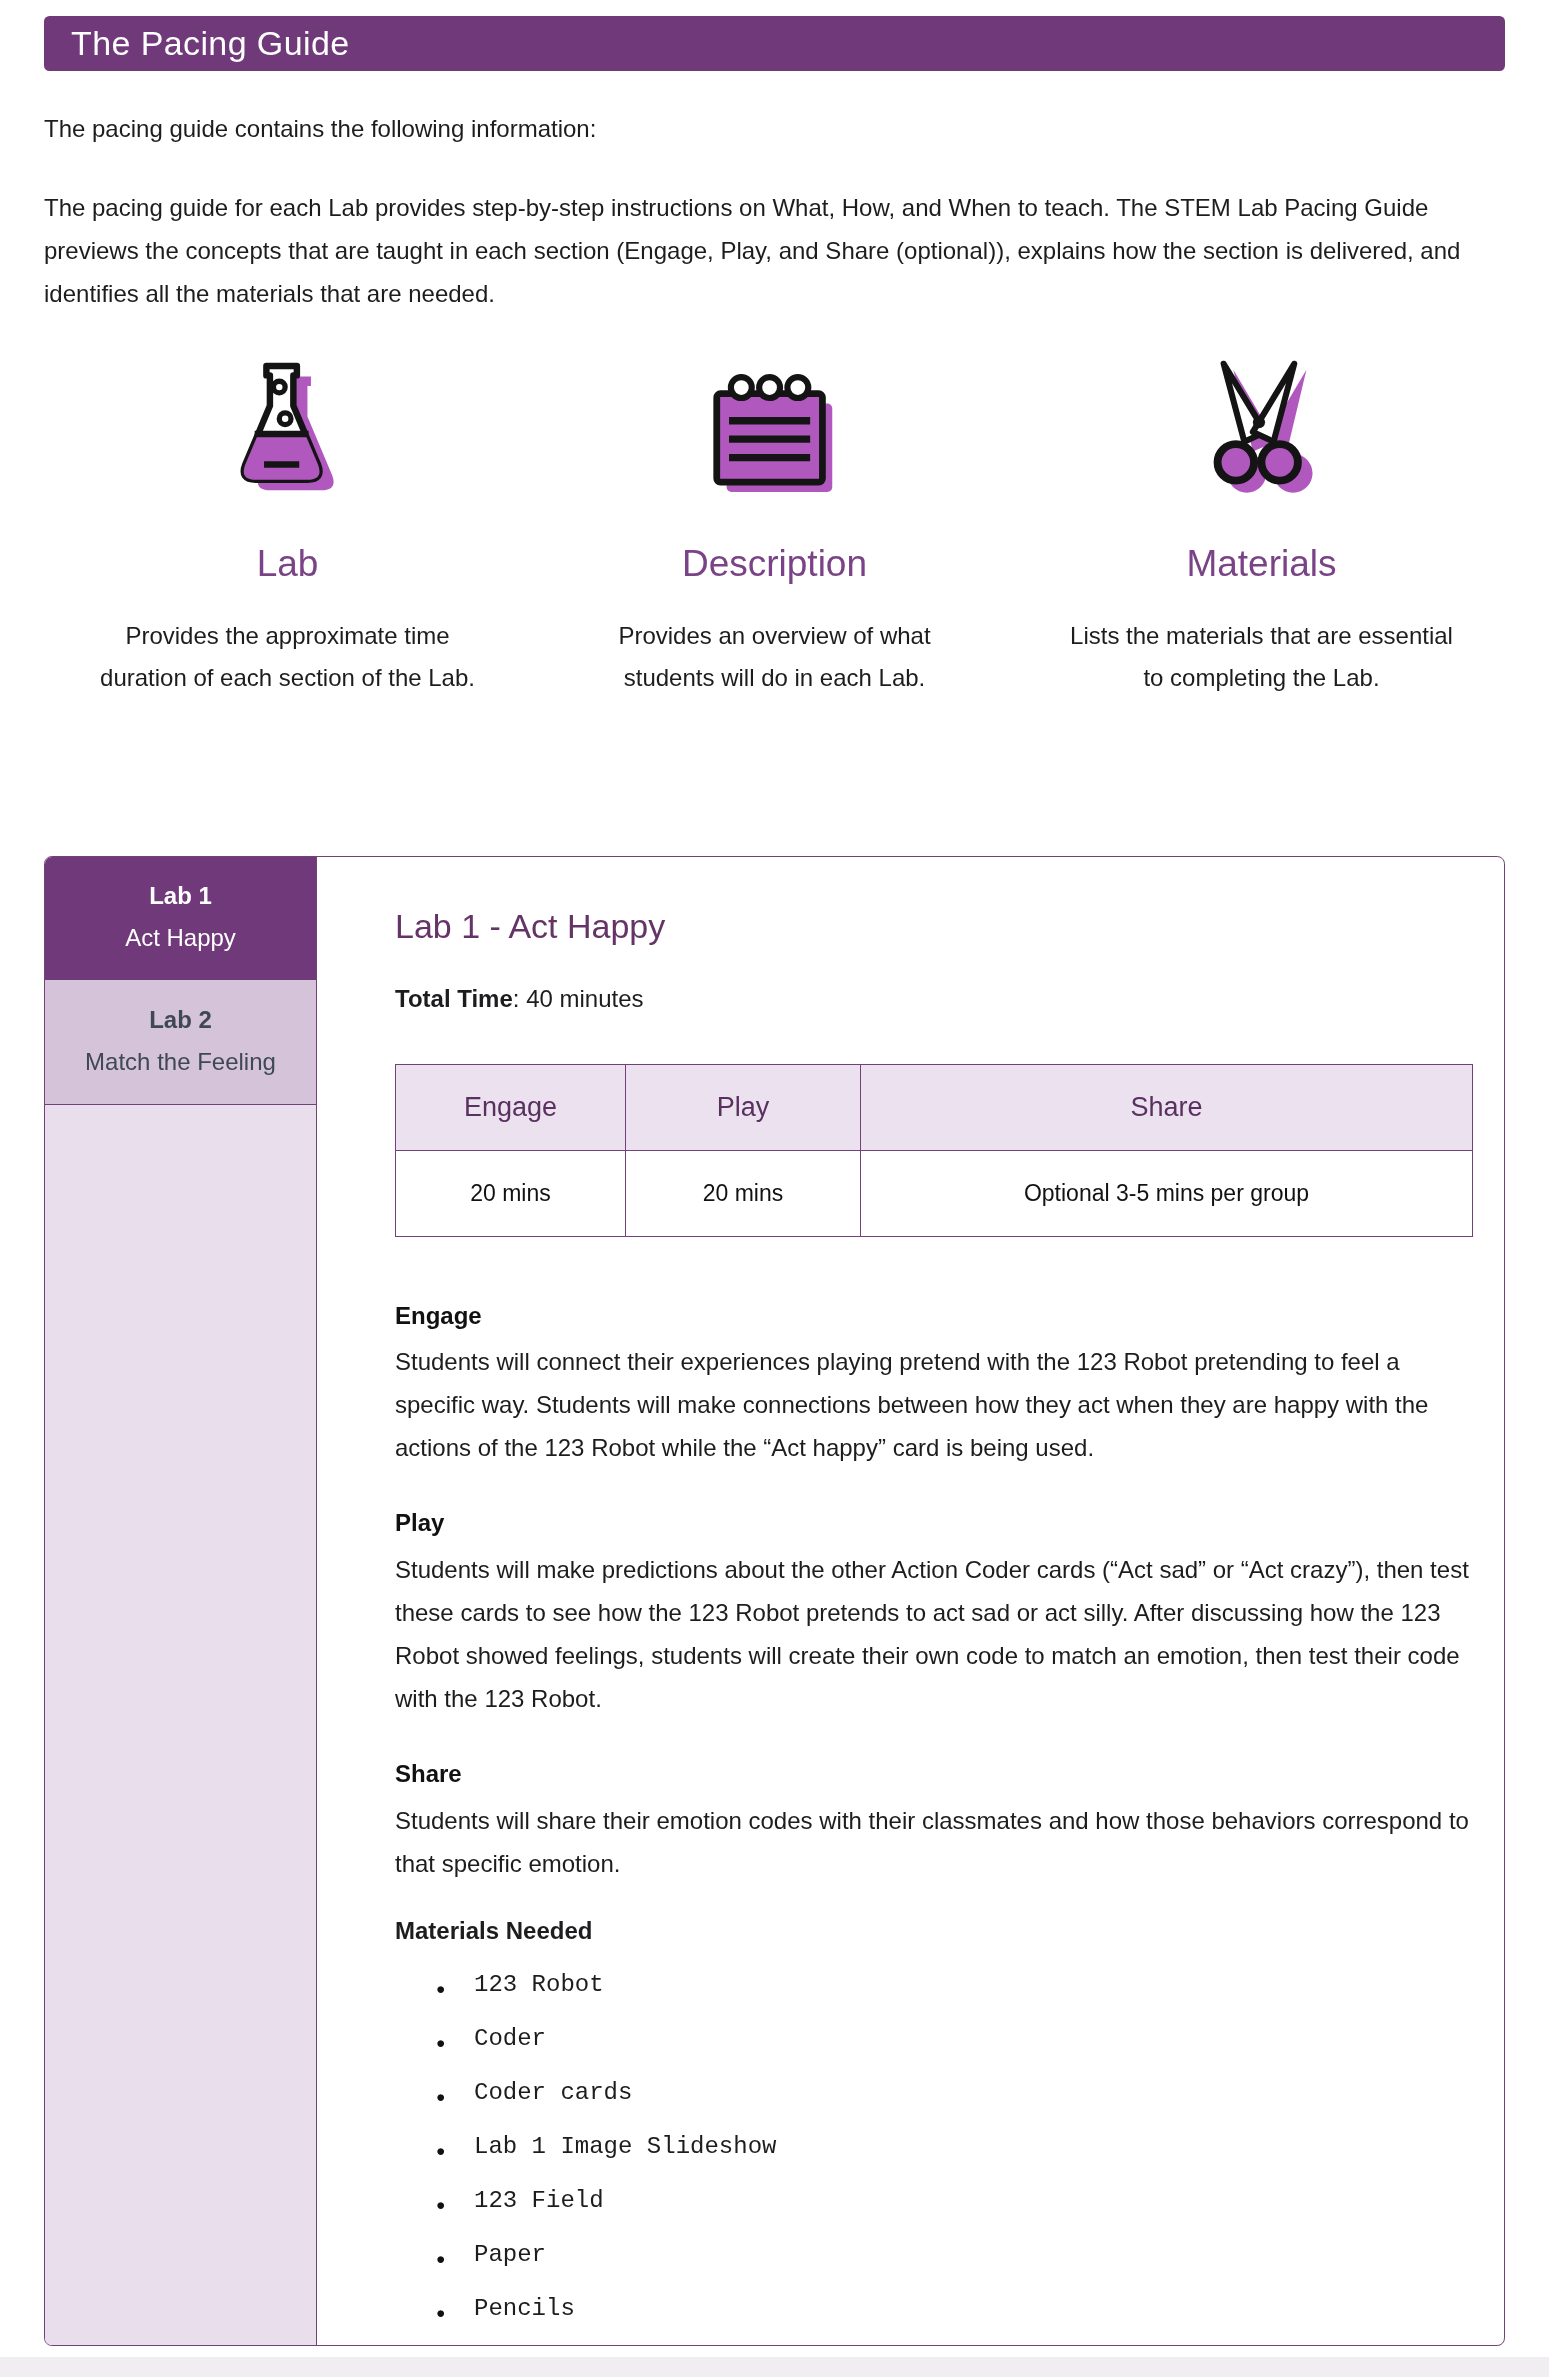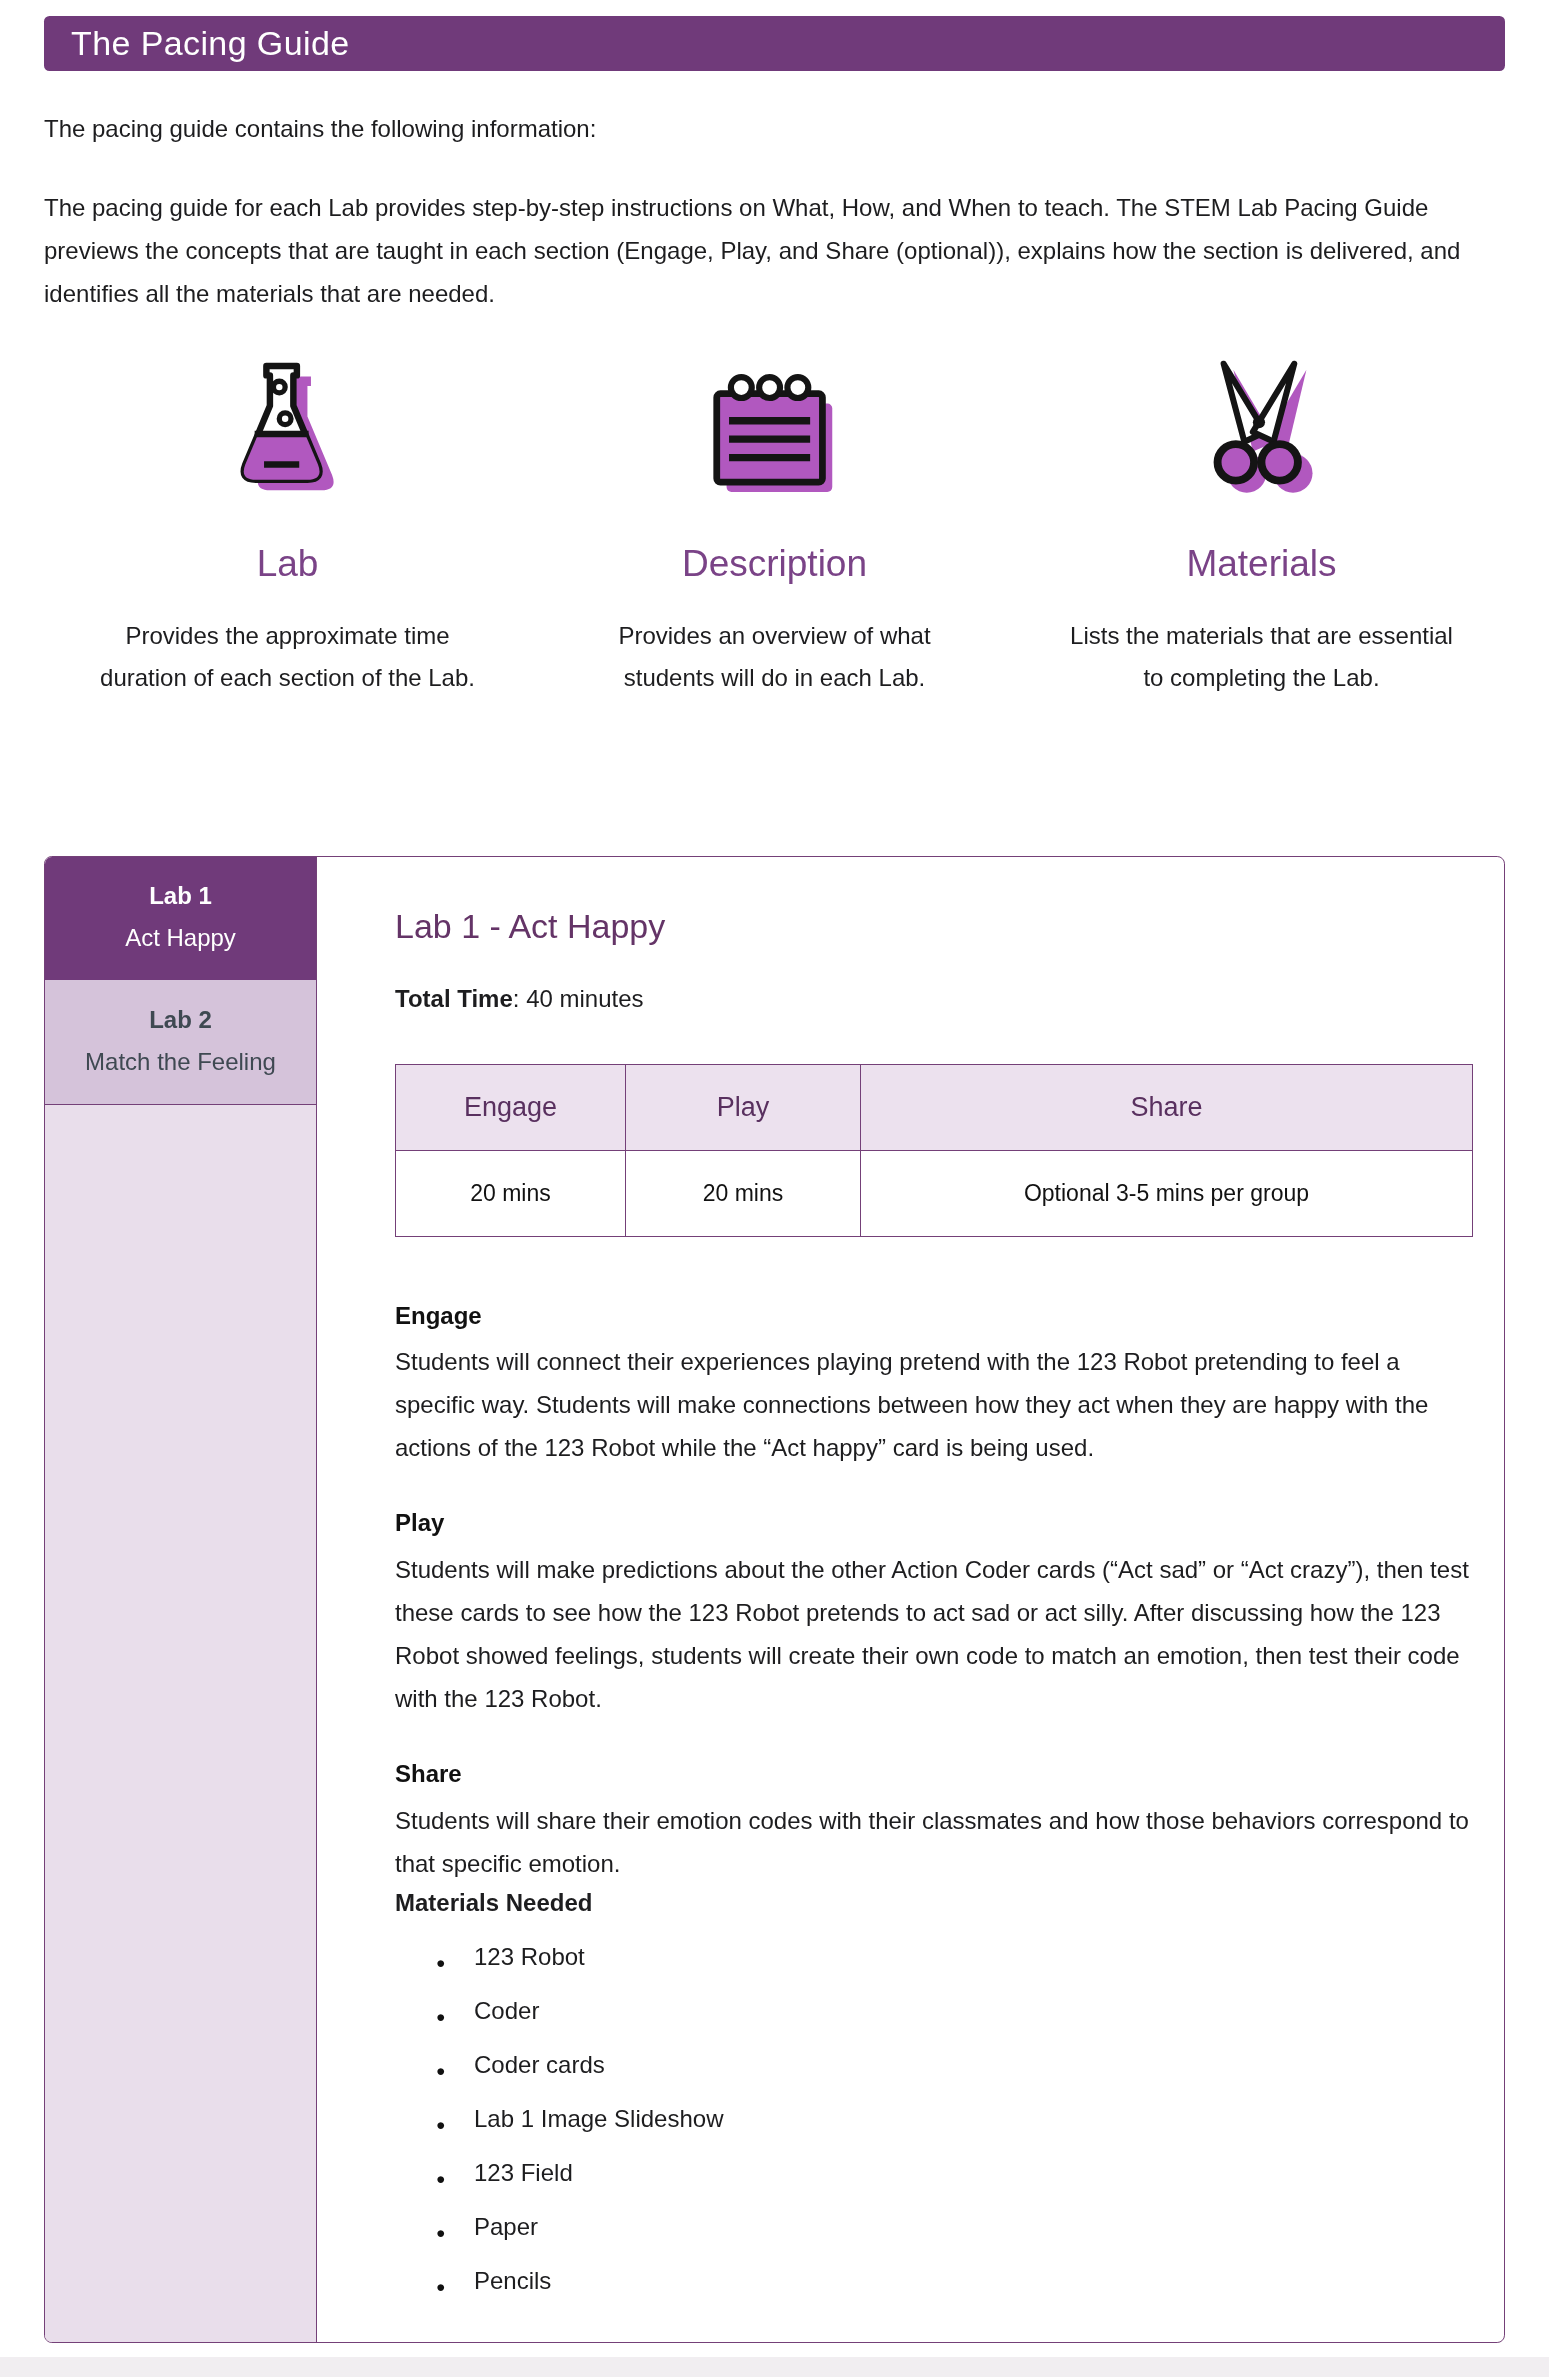--- a/index.html
+++ b/index.html
@@ -94,23 +94,23 @@
     background: #ffffff;
   }
 
   
   .section { margin-top: 36px; }
   .section.first { margin-top: 61px; }
   .section h3 { font-size: 24px; font-weight: 700; color: #111111; line-height: 35px; margin-bottom: 7.8px; }
   .section p  { font-size: 24px; line-height: 43px; }
 
   
-  .materials { }
+  .materials { margin-top: 28px; }
   .materials h3 { font-size: 24px; font-weight: 700; line-height: 35px; }
-  .materials ul { margin: 19px 0 0 41px; list-style: none; }
+  .materials ul { margin: 19px 0 0 41px; list-style: none; font-family: Liberation Mono, monospace; }
   .materials li {
     position: relative;
     padding-left: 38px;
     font-size: 24px;
     line-height: 35px;
     margin-bottom: 19px;
   }
   .materials li::before {
     content: "\25CF";
     position: absolute;

